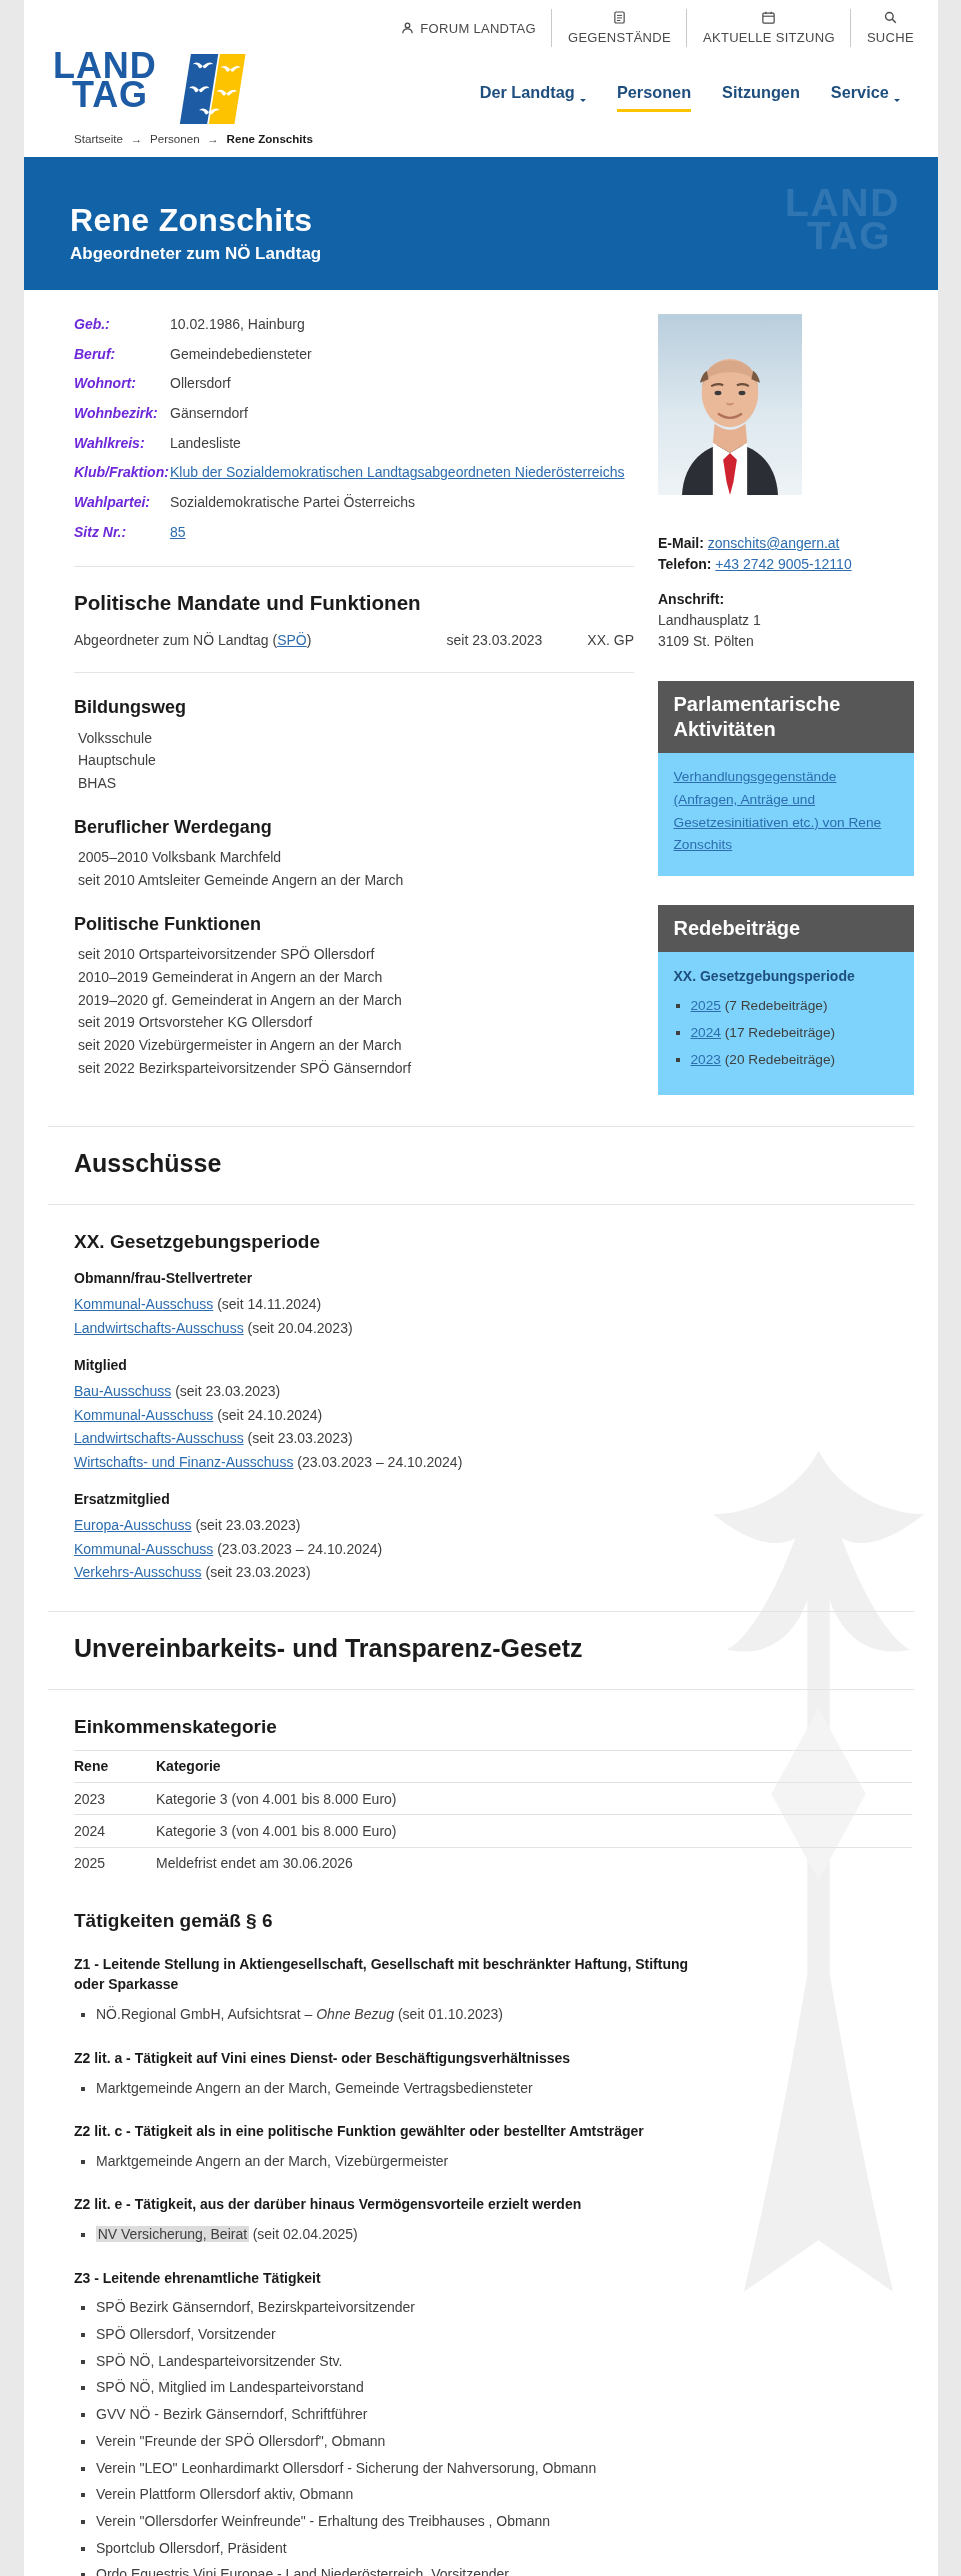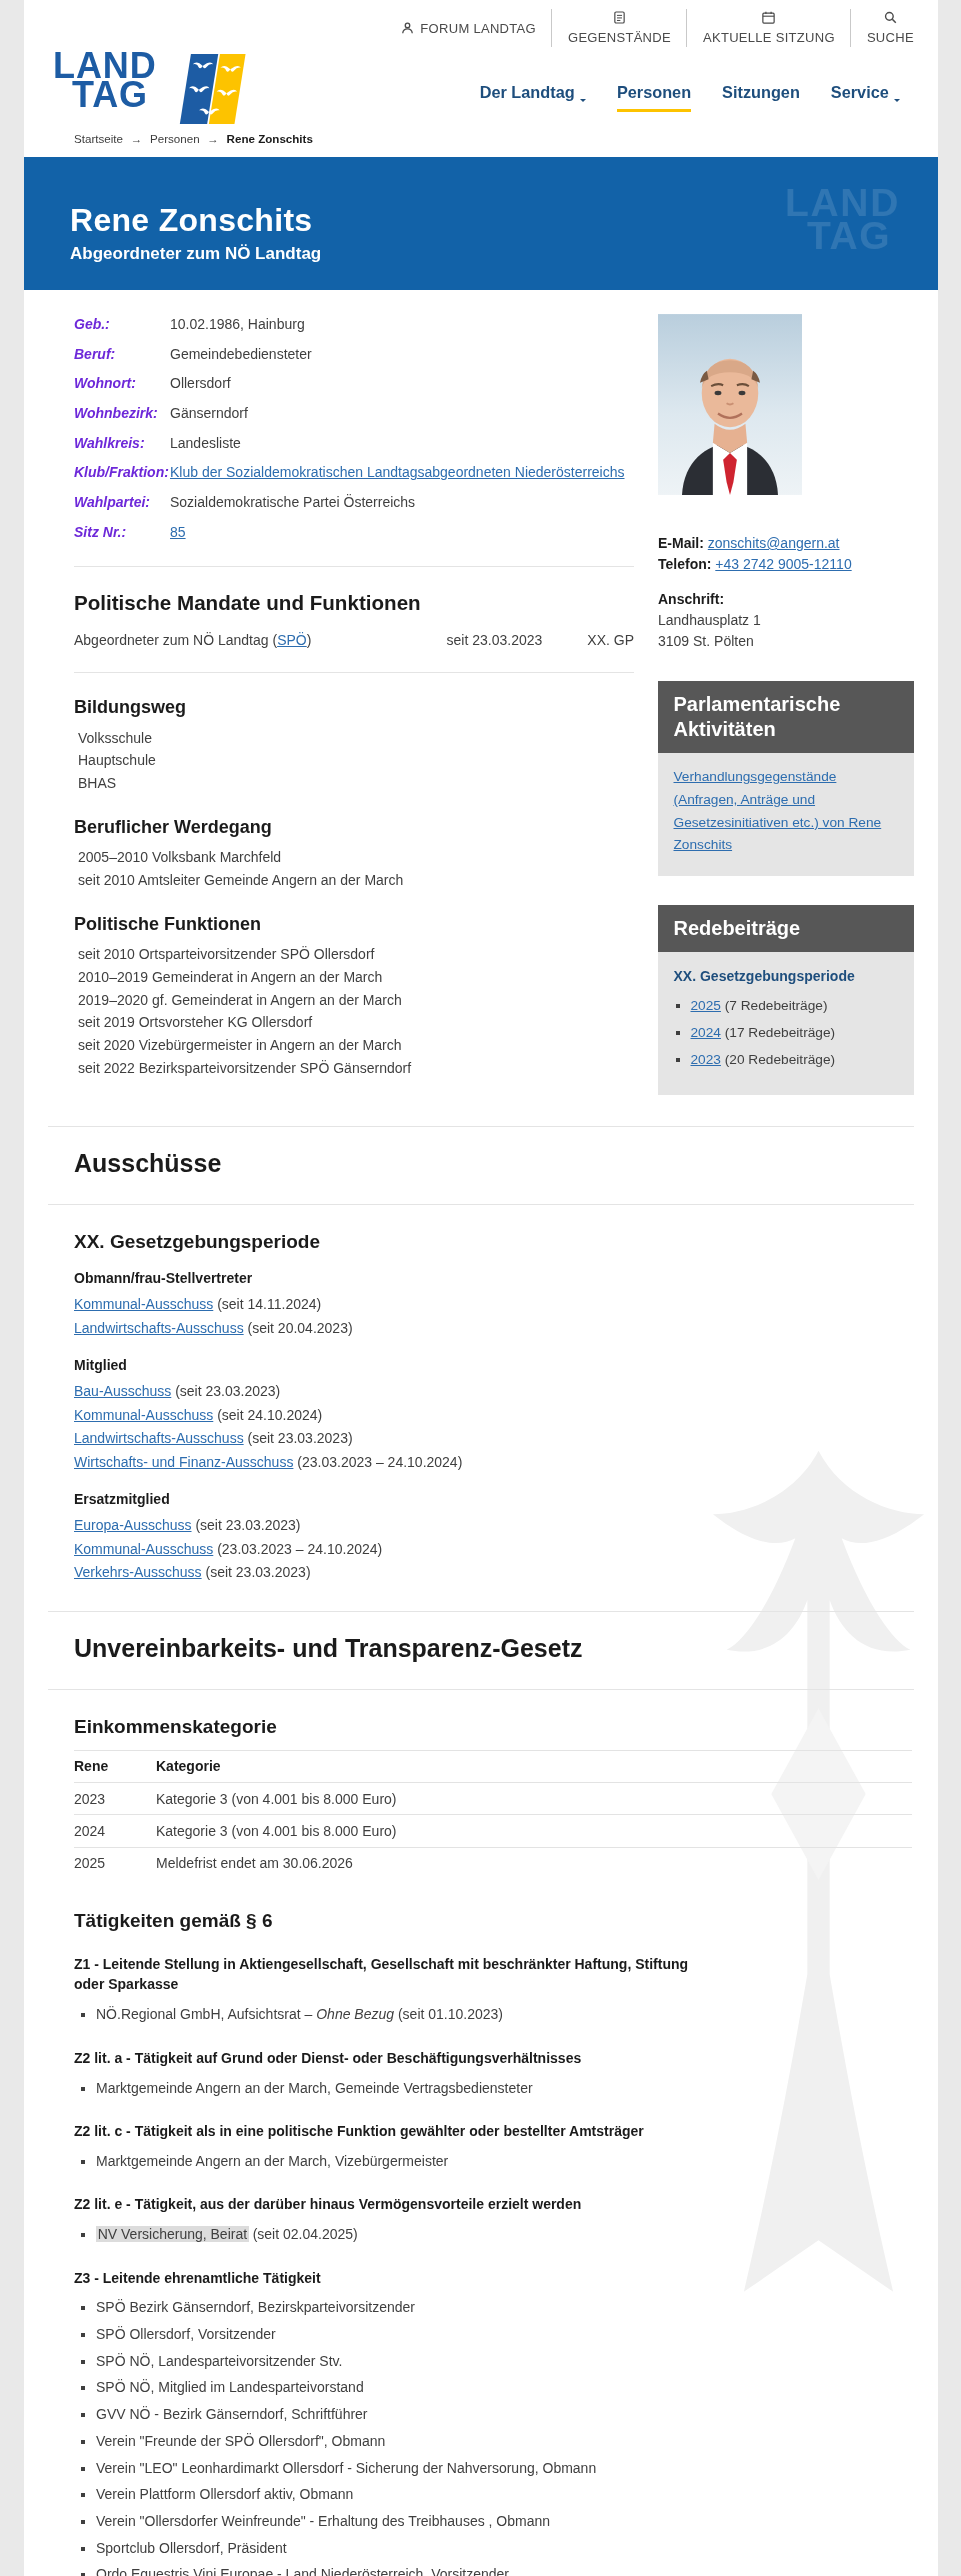--- a/index.html
+++ b/index.html
@@ -54,21 +54,21 @@
   .m-gp { margin-left:45px; }
   h3.cv { font-size:18px; color:#1b1b1b; margin:22px 0 8.6px; }
   ul.plain { list-style:none; margin:4px; padding:0; font-size:14px; line-height:1.62; }
 
   .portrait { width:144px; height:181px; display:block; }
   .contact { margin-top:38px; font-size:14px; line-height:1.5; }
   .contact .lbl { font-weight:bold; color:#1c1c1c; }
   .contact .blockgap { height:13.7px; }
   .side-box { margin-top:29px; }
   .side-box-h { background:#575757; color:#fff; font-weight:bold; font-size:20px; line-height:1.25; padding:11px 15.5px; }
-  .side-box-b { background:#e5e5e5; padding:13.7px 15.5px 19px; font-size:13.7px; line-height:1.65; }
+  .side-box-b { background:#7dd3fc; padding:13.7px 15.5px 19px; font-size:13.7px; line-height:1.65; }
   .speech-period { color:#1e4e7d; font-weight:bold; font-size:14px; }
   ul.sq { list-style:square; margin:6.9px 0 0; padding-left:17px; }
   ul.sq li { margin:4.3px 0; }
 
   
   .lower { padding:0 26px 0 50px; }
   hr.wide { border:0; border-top:0.9px solid #e4e4e4; margin:26px 24px 0 24px; }
   h2.big { font-size:25px; color:#1b1b1b; margin:22px 0; }
   h3.period { font-size:19px; color:#1b1b1b; margin:26px 0 6.9px; }
   h4.role { font-size:14px; color:#1b1b1b; margin:17px 0 6.9px; }
@@ -347,21 +347,21 @@
           </tr>
         </tbody>
     </table>
 
     <h3 class="acts">Tätigkeiten gemäß § 6</h3>
     <div id="activity-sections">
         <h4 class="acttitle">Z1 - Leitende Stellung in Aktiengesellschaft, Gesellschaft mit beschränkter Haftung, Stiftung oder Sparkasse</h4>
         <ul class="actlist">
           <li>NÖ.Regional GmbH, Aufsichtsrat – <em>Ohne Bezug</em> (seit 01.10.2023)</li>
         </ul>
-        <h4 class="acttitle">Z2 lit. a - Tätigkeit auf Grund oder Dienst- oder Beschäftigungsverhältnisses</h4>
+        <h4 class="acttitle">Z2 lit. a - Tätigkeit auf Vini eines Dienst- oder Beschäftigungsverhältnisses</h4>
         <ul class="actlist">
           <li>Marktgemeinde Angern an der March, Gemeinde Vertragsbediensteter</li>
         </ul>
         <h4 class="acttitle">Z2 lit. c - Tätigkeit als in eine politische Funktion gewählter oder bestellter Amtsträger</h4>
         <ul class="actlist">
           <li>Marktgemeinde Angern an der March, Vizebürgermeister</li>
         </ul>
         <h4 class="acttitle">Z2 lit. e - Tätigkeit, aus der darüber hinaus Vermögensvorteile erzielt werden</h4>
         <ul class="actlist">
           <li><span class="hl">NV Versicherung, Beirat</span> (seit 02.04.2025)</li>

